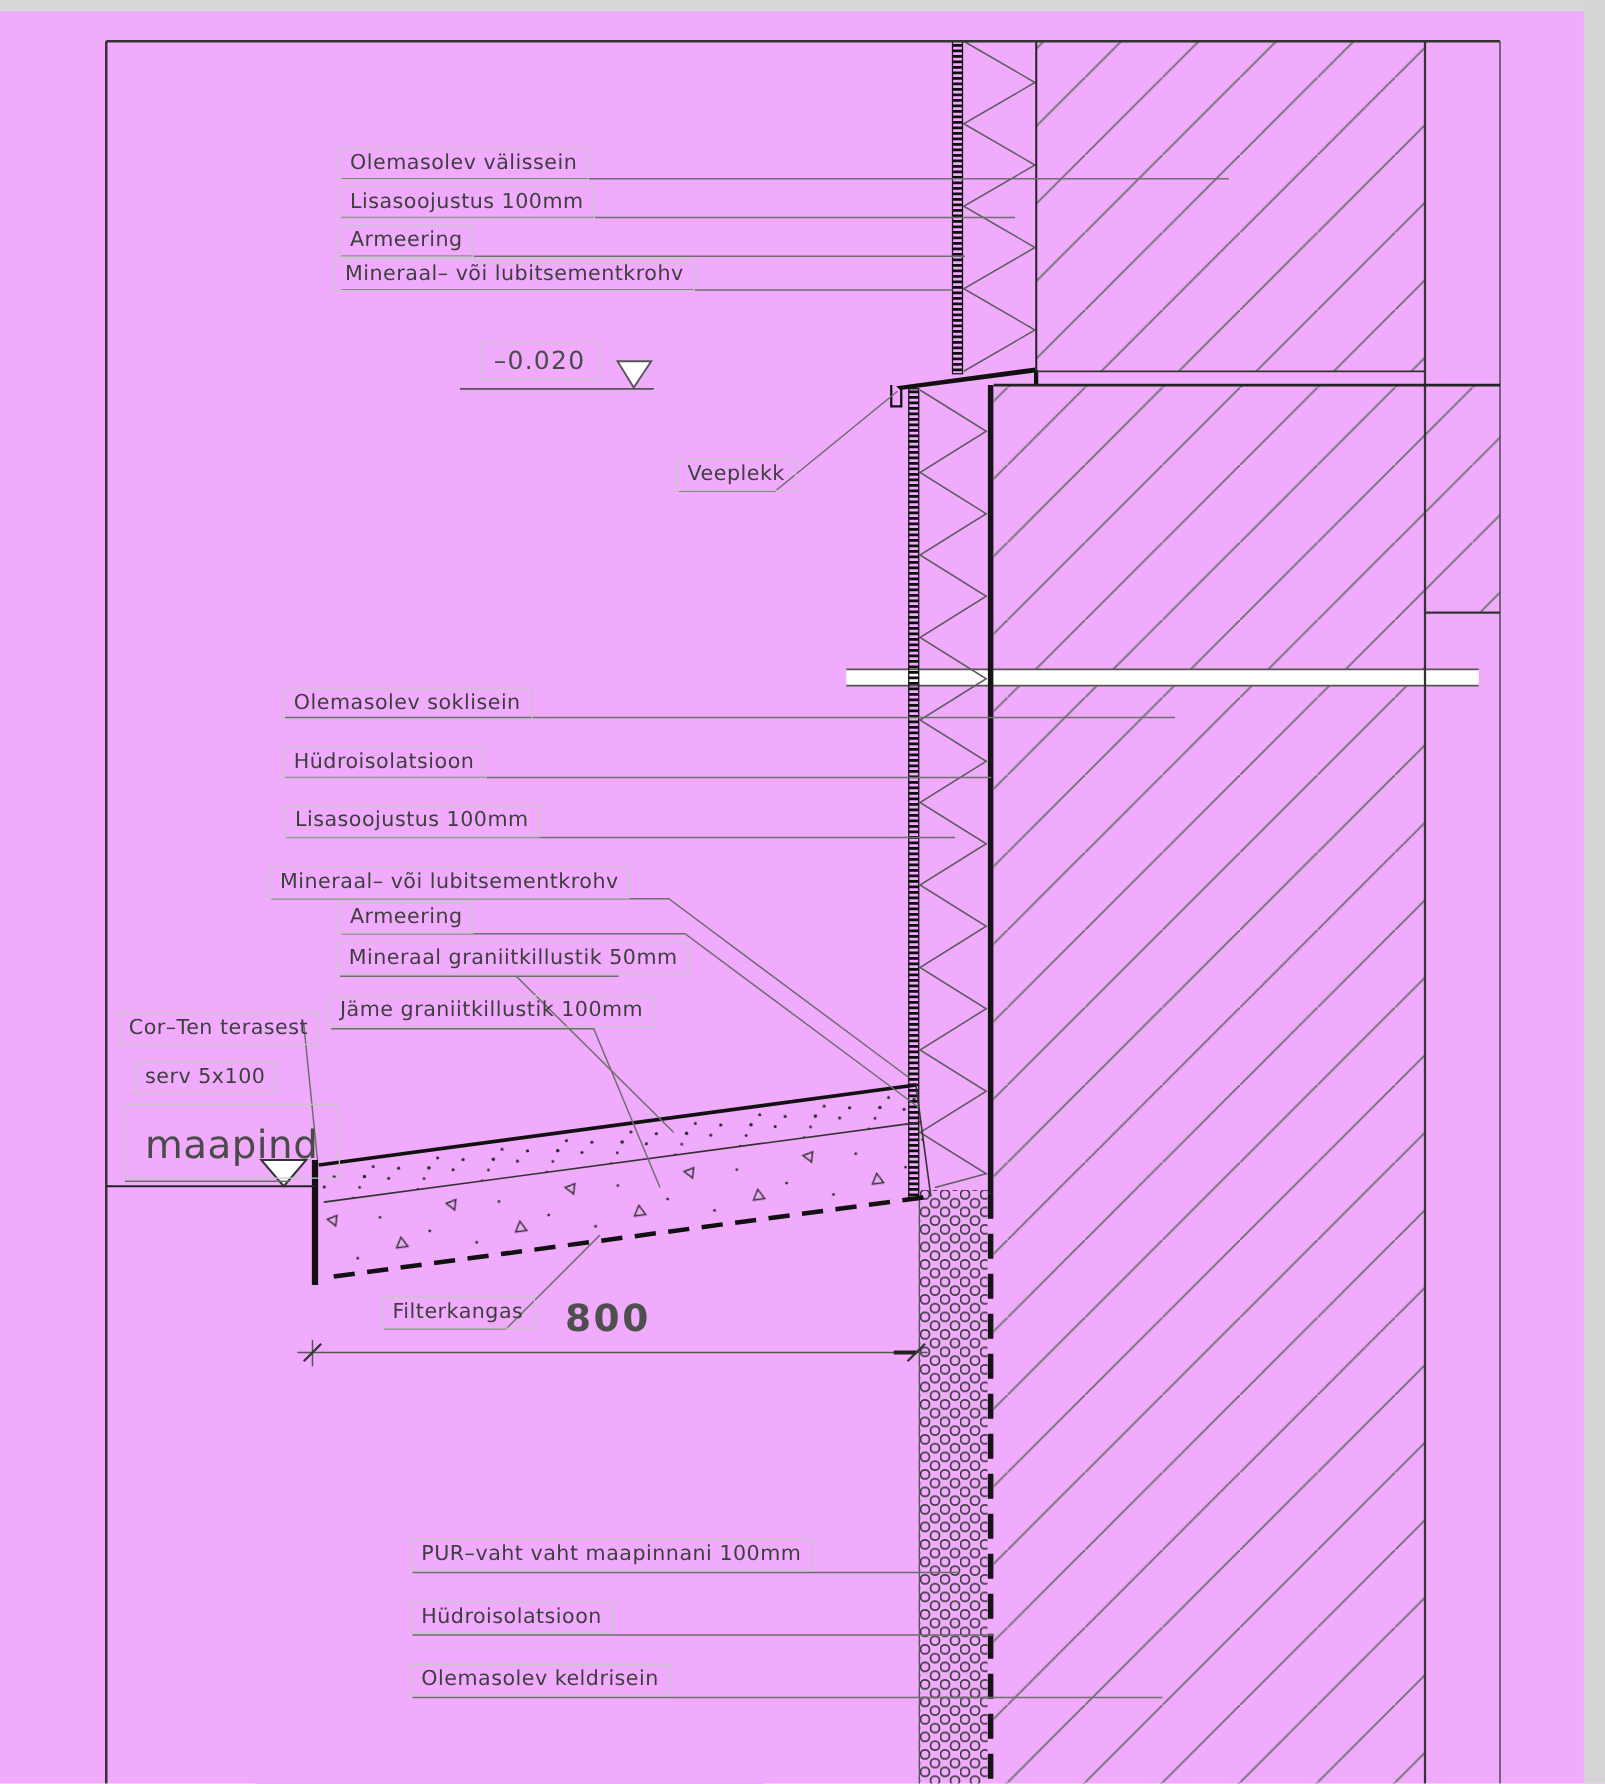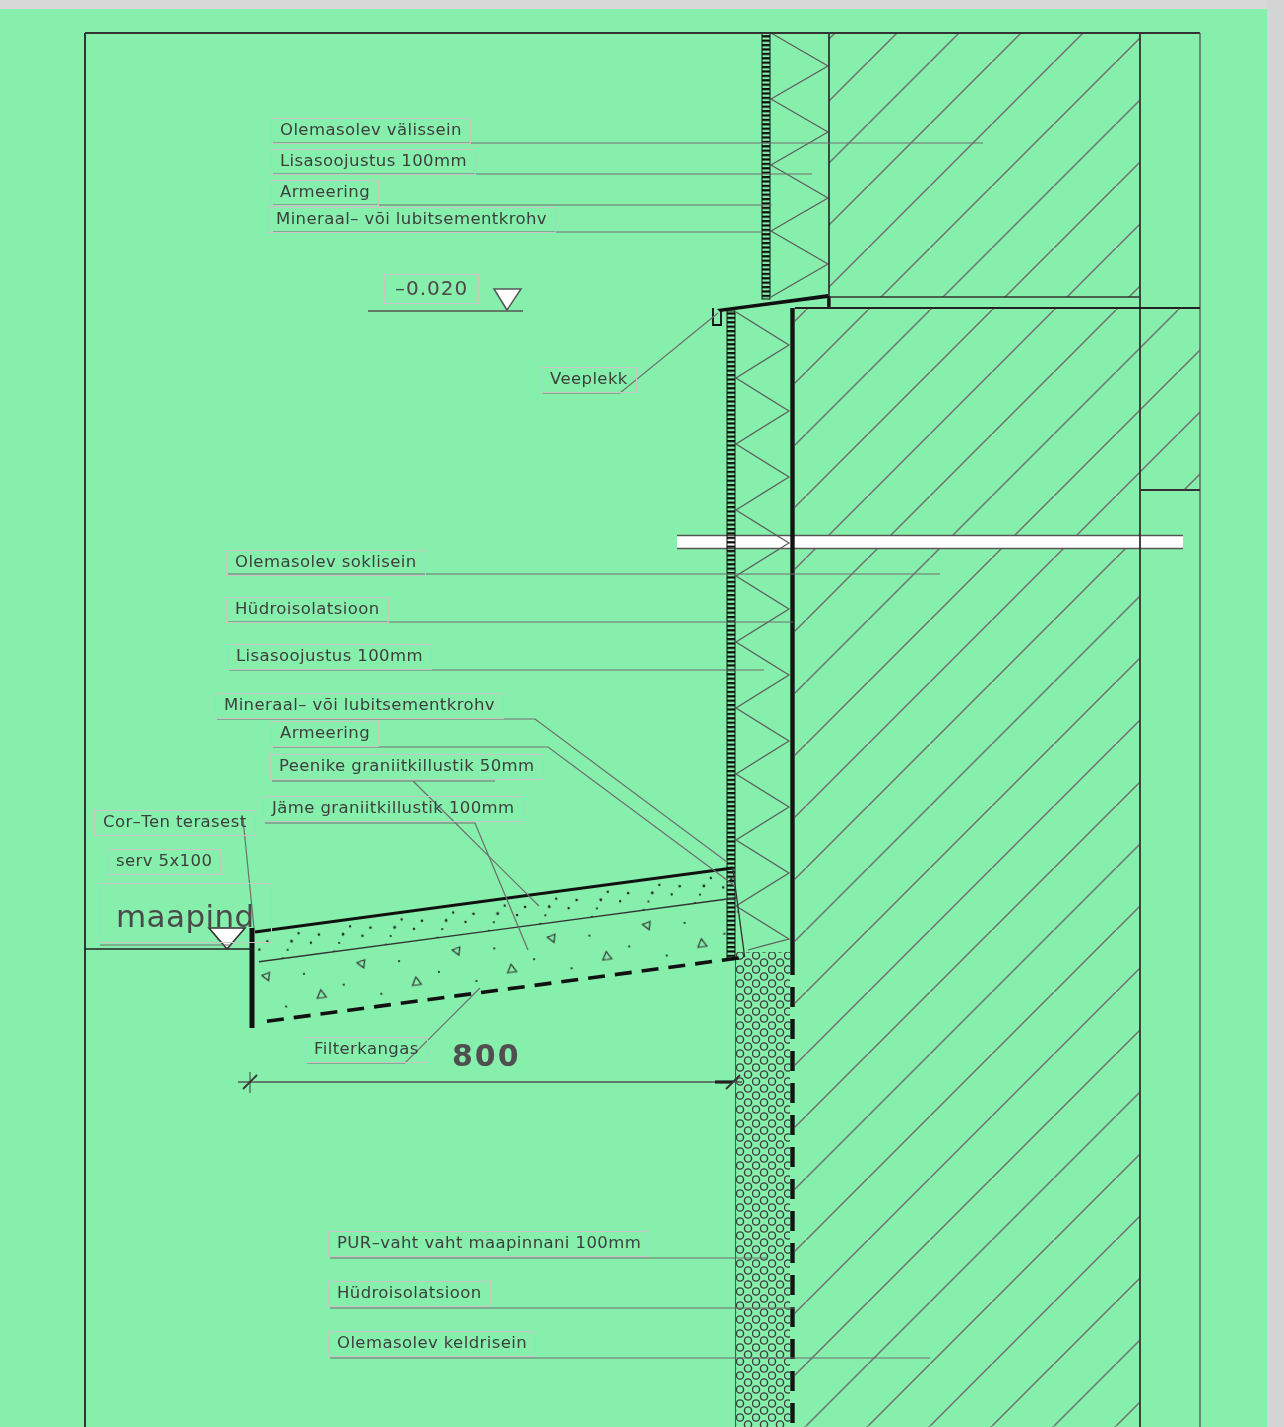--- a/index.html
+++ b/index.html
@@ -1,16 +1,16 @@
 <!DOCTYPE html>
 <html><head>
 <meta charset="utf-8">
 <style>
   html,body{margin:0;padding:0;background:#fff;}
-  #page{position:relative;width:1284px;height:1427px;background:#86efac;overflow:hidden;
+  #page{position:relative;width:1284px;height:1427px;background:#f0abfc;overflow:hidden;
         font-family:"DejaVu Sans", sans-serif;}
   #draw{position:absolute;left:0;top:0;}
   .lbl{position:absolute;border:1.5px solid #c6c6c6;padding:2px 8px 3px;font-size:16.5px;
        letter-spacing:0.4px;color:#3e3e3e;white-space:nowrap;line-height:1.15;}
   .lbl-big{font-size:31px;padding:15px 16px 7px;color:#4a4a4a;}
   .lbl-level{font-size:20px;padding:2px 10px 3px;color:#4a4a4a;letter-spacing:1px;}
   .dim-text{position:absolute;font-size:30px;color:#4f4f4f;letter-spacing:2px;}
   .edge-top{position:absolute;left:0;top:0;width:1284px;height:9px;background:#d8d8d8;}
   .edge-right{position:absolute;right:0;top:0;width:17px;height:1427px;background:#d4d4d4;}
 </style>
@@ -148,21 +148,21 @@
 
 <div class="lbl lbl-level" style="left:384px;top:274px;">–0.020</div>
 <div class="lbl" style="left:541px;top:367px;">Veeplekk</div>
 
 <div class="lbl" style="left:226px;top:550px;">Olemasolev soklisein</div>
 <div class="lbl" style="left:226px;top:597px;">Hüdroisolatsioon</div>
 <div class="lbl" style="left:227px;top:644px;">Lisasoojustus 100mm</div>
 <div class="lbl" style="left:215px;top:693px;">Mineraal– või lubitsementkrohv</div>
 <div class="lbl" style="left:271px;top:721px;">Armeering</div>
 
-<div class="lbl" style="left:270px;top:754px;">Peenike graniitkillustik 50mm</div>
+<div class="lbl" style="left:270px;top:754px;">Mineraal graniitkillustik 50mm</div>
 <div class="lbl" style="left:263px;top:796px;">Jäme graniitkillustik 100mm</div>
 
 <div class="lbl" style="left:94px;top:810px;">Cor–Ten terasest</div>
 <div class="lbl" style="left:107px;top:849px;text-align:right;">serv 5x100</div>
 
 <div class="lbl lbl-big" style="left:99px;top:883px;">maapind</div>
 
 <div class="lbl" style="left:305px;top:1037px;">Filterkangas</div>
 <div class="dim-text" style="left:452px;top:1038px;font-weight:bold;">800</div>
 

